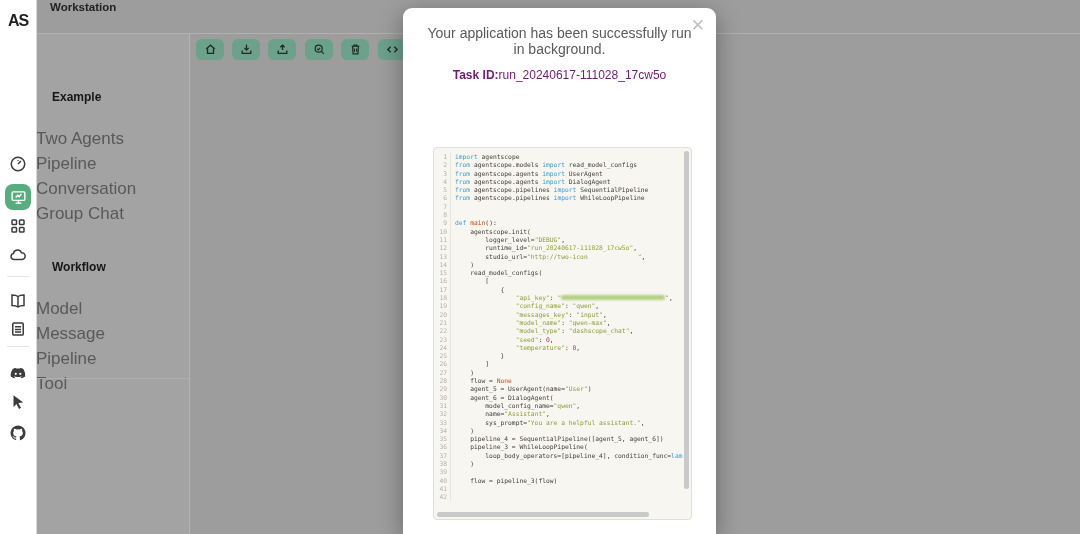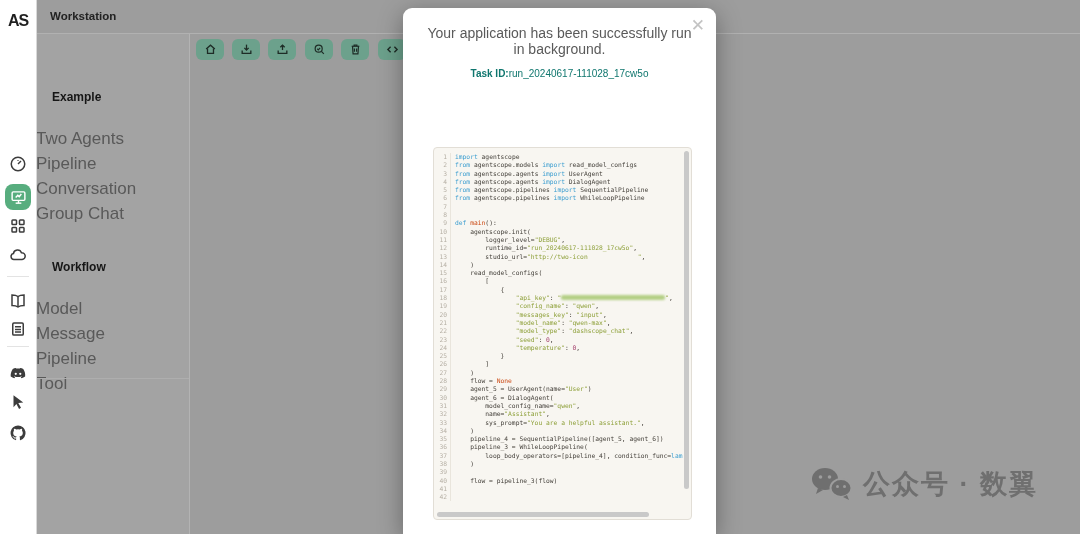--- a/index.html
+++ b/index.html
@@ -14,21 +14,21 @@
   .rail-ic{position:absolute;left:9px;width:18px;height:18px;color:#3c3c3c;cursor:pointer;}
   .rail-ic svg{width:18px;height:18px;display:block;}
   .rail-active{position:absolute;left:5px;top:184px;width:26px;height:26px;border-radius:8px;
                background:#57ad7e;display:flex;align-items:center;justify-content:center;cursor:pointer;}
   .rail-active svg{width:17px;height:17px;color:#ffffff;}
   .rail-div{position:absolute;left:7px;width:22px;height:1px;background:#e3e3e3;}
 
   
   .header{position:absolute;left:36px;right:0;top:0;height:33px;background:#9d9d9d;
           border-bottom:1px solid #b1b1b1;z-index:1;}
-  .header-title{position:absolute;left:14px;top:10px;font-size:11.5px;font-weight:600;color:#222222;}
+  .header-title{position:absolute;left:14px;top:1px;font-size:11.5px;font-weight:600;color:#222222;}
 
   .sidebar{position:absolute;left:36px;top:34px;width:153px;bottom:0;background:#a3a3a3;
            border-right:1px solid #b3b3b3;z-index:1;}
   .sb-title{font-size:12px;font-weight:700;color:#161616;margin:16px;padding:0;height:26px;line-height:26px;}
   .sb-item{font-size:17px;font-weight:400;color:#595959;height:25px;line-height:25px;cursor:pointer;}
   .sb-gap{height:34px;}
   .sb-gap2{height:12px;}
   .sb-div{position:absolute;left:0;right:0;top:344px;height:1px;background:#aeaeae;}
 
   .canvas{position:absolute;left:190px;top:34px;right:0;bottom:0;background:#9d9d9d;z-index:0;}
@@ -46,21 +46,21 @@
   .watermark svg{width:44px;height:36px;}
 
   
   .modal{position:absolute;left:403px;top:8px;width:313px;height:526px;background:#ffffff;
          border-radius:9px 9px 0 0;box-shadow:0 6px 24px rgba(0,0,0,.35);z-index:10;}
   .modal-close{position:absolute;right:11px;top:9px;font-size:17px;line-height:17px;color:#c3c3c3;
                cursor:pointer;font-weight:400;}
   .modal-title{margin:15px auto 0;width:250px;text-align:center;font-size:19px;line-height:23px;
                font-weight:700;color:#4a4a4a;}
   .modal-msg{margin:17px auto 0;width:272px;text-align:center;font-size:14px;line-height:16px;color:#5a5a5a;}
-  .modal-task{margin:11px auto 0;width:290px;text-align:center;font-size:10px;color:#0f766e;}
+  .modal-task{margin:11px auto 0;width:290px;text-align:center;font-size:12px;color:#701a75;}
   .modal-task b{font-weight:700;}
 
   
   .codebox{position:absolute;left:30px;top:139px;width:257px;height:371px;background:#f8f6f1;
            border:1px solid #e2ded6;border-radius:4px;overflow:hidden;}
   .code-scroll{position:absolute;left:0;top:0;right:8px;bottom:8px;overflow:hidden;padding:5px 0 0 0;}
   .code-line{display:flex;height:8.3px;line-height:8.3px;white-space:pre;
              font-family:"DejaVu Sans Mono",monospace;font-size:6.3px;}
   .ln{width:13px;text-align:right;color:#b5afa4;flex:0 0 13px;padding-right:3px;
       border-right:1px solid #e9e5dc;}
@@ -214,33 +214,20 @@
         <path d="M10 10v6M14 10v6"></path>
       </svg>
   </button>
   <button class="tb-btn" style="left:378px">
     <svg viewBox="0 0 24 24" fill="none" stroke="currentColor" stroke-width="2.6">
         <path d="M8.5 7L3.5 12l5 5"></path>
         <path d="M15.5 7l5 5-5 5"></path>
       </svg>
   </button>
 
-  <div class="watermark">
-    <svg viewBox="0 0 44 36">
-      <ellipse cx="15" cy="13" rx="13" ry="11" fill="#6f6f6f"></ellipse>
-      <path d="M8 22l-2 6 7-4z" fill="#6f6f6f"></path>
-      <circle cx="10.5" cy="11" r="1.8" fill="#9d9d9d"></circle>
-      <circle cx="19.5" cy="11" r="1.8" fill="#9d9d9d"></circle>
-      <ellipse cx="31" cy="22" rx="10.5" ry="9" fill="#6f6f6f" stroke="#9d9d9d" stroke-width="2"></ellipse>
-      <path d="M37 29l2 5-6-3z" fill="#6f6f6f"></path>
-      <circle cx="27.5" cy="20.5" r="1.5" fill="#9d9d9d"></circle>
-      <circle cx="34.5" cy="20.5" r="1.5" fill="#9d9d9d"></circle>
-    </svg>
-    <span class="wm-text">公众号 · 数翼</span>
-  </div>
 
   <div class="modal">
     <span class="modal-close">✕</span>
     <p class="modal-msg">Your application has been successfully run in background.</p>
     <p class="modal-task"><b>Task ID:</b><span>run_20240617-111028_17cw5o</span></p>
 
     <div class="codebox">
       <div class="code-scroll" id="code-root">
           <div class="code-line"><span class="ln">1</span><span class="lc"><span class="tok-k">import </span><span class="tok-x">agentscope</span></span></div>
           <div class="code-line"><span class="ln">2</span><span class="lc"><span class="tok-k">from </span><span class="tok-x">agentscope.models </span><span class="tok-k">import </span><span class="tok-x">read_model_configs</span></span></div>

